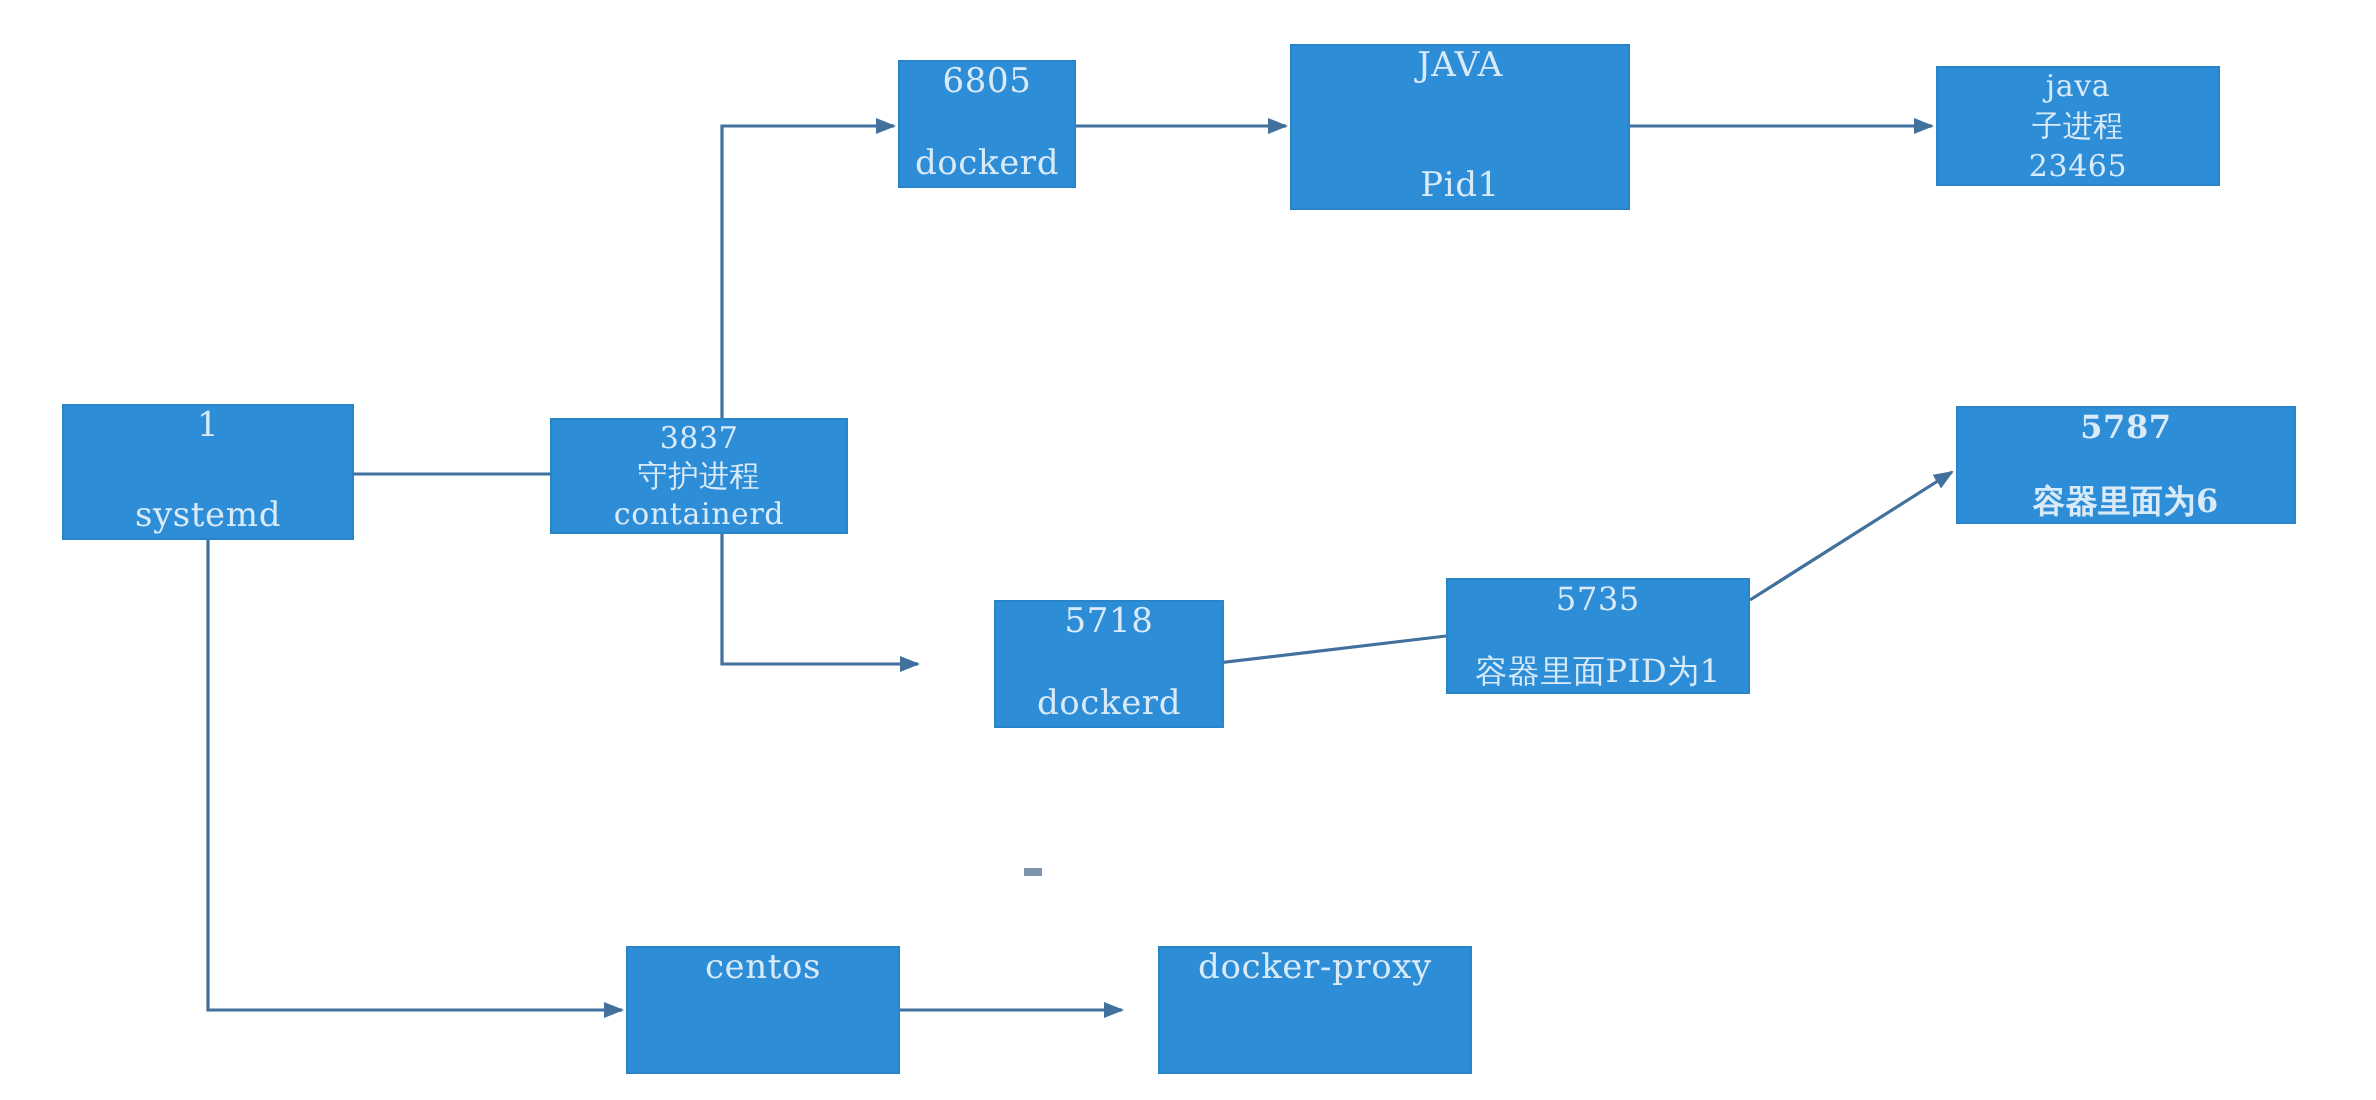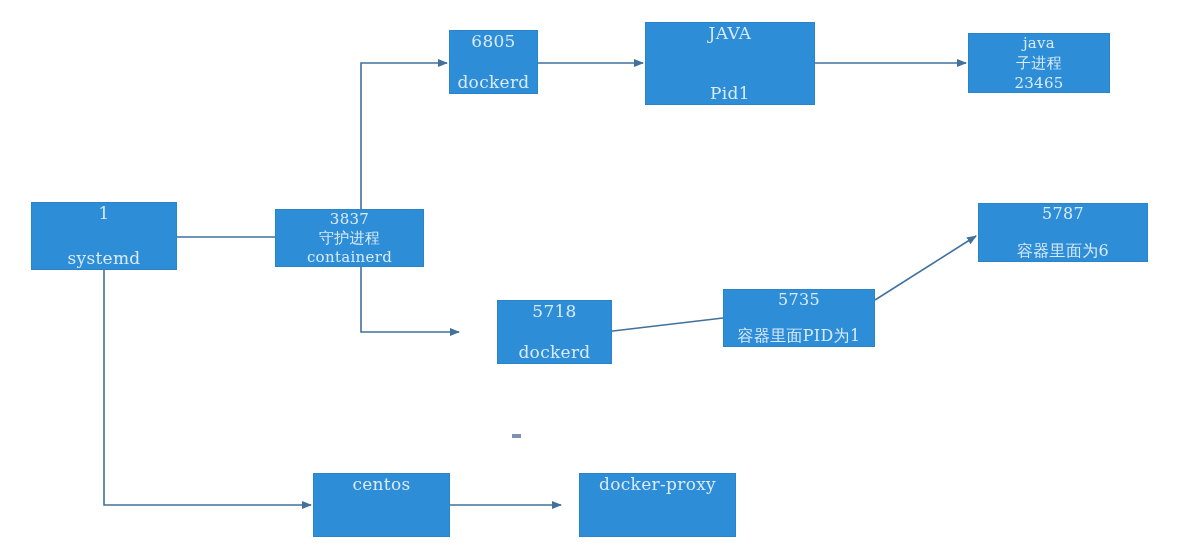--- a/index.html
+++ b/index.html
@@ -42,21 +42,21 @@
   }
   .node span { display: block; white-space: nowrap; }
 
   .n-systemd      { left: 31px;  top: 202px; width: 146px; height: 68px; }
   .n-containerd   { left: 275px; top: 209px; width: 149px; height: 58px; font-size: 15px; }
   .n-centos       { left: 449px; top: 30px;  width: 89px;  height: 64px; }
   .n-java-pid1    { left: 645px; top: 22px;  width: 170px; height: 83px; }
   .n-java-child   { left: 968px; top: 33px;  width: 142px; height: 60px; font-size: 15px; }
   .n-debain       { left: 461px; top: 300px; width: 115px; height: 64px; margin-left: 36px; }
   .n-pid1-in-ctr  { left: 723px; top: 289px; width: 152px; height: 58px; font-size: 16px; }
-  .n-ctr-is-6     { left: 978px; top: 203px; width: 170px; height: 59px; font-size: 16px; }
+  .n-ctr-is-6     { left: 978px; top: 203px; width: 170px; height: 59px; font-size: 16px; font-weight: bold; }
   .n-dockerd      { left: 313px; top: 473px; width: 137px; height: 64px; }
   .n-docker-proxy { left: 563px; top: 473px; width: 157px; height: 64px; margin-left: 16px; }
 
   .stray-dash {
     position: absolute;
     left: 512px; top: 434px;
     width: 9px; height: 4px;
     background: #66809f;
     opacity: 0.85;
   }

